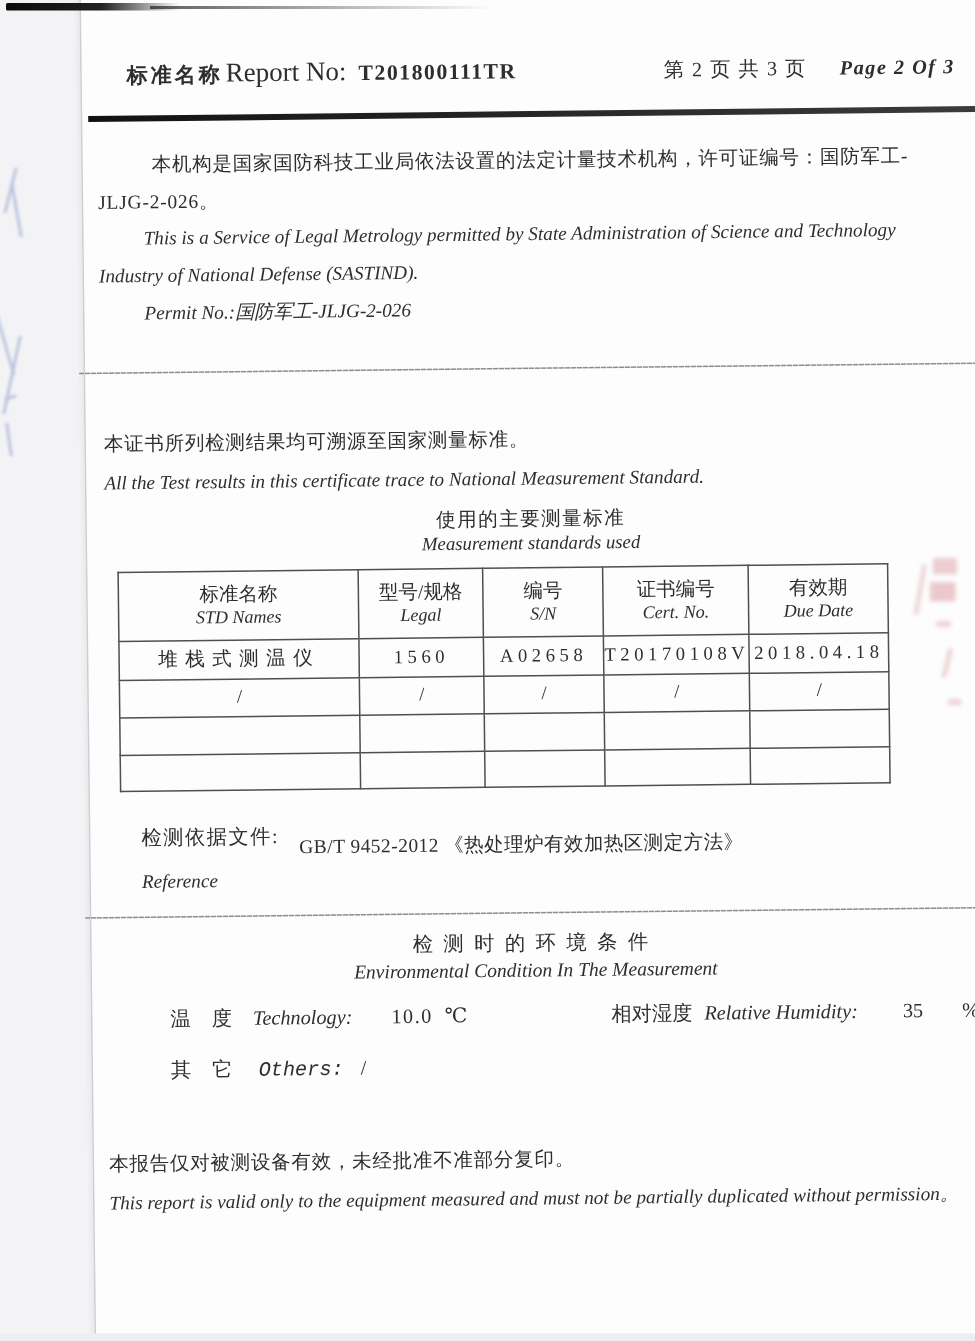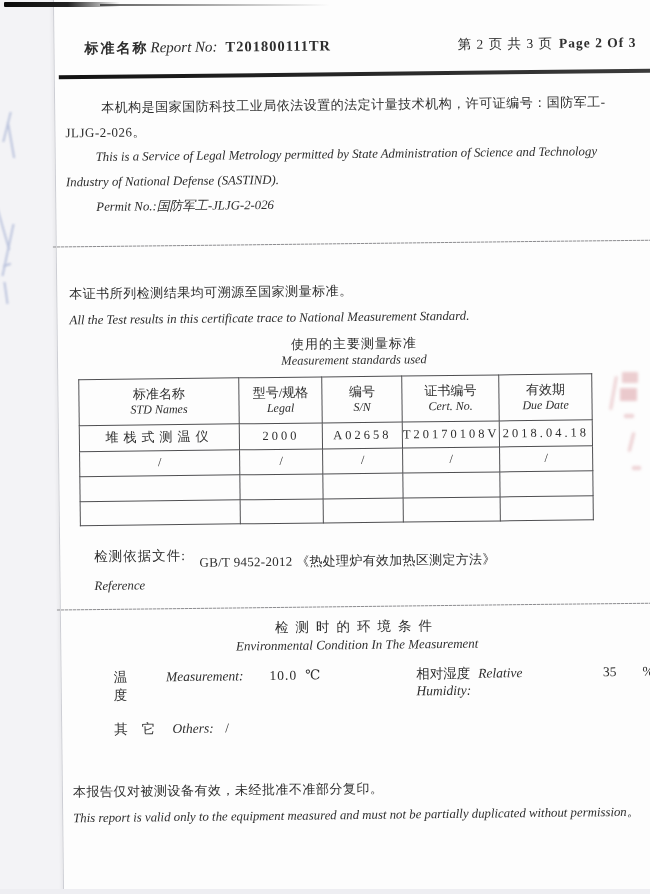--- a/index.html
+++ b/index.html
@@ -62,24 +62,24 @@
   .stamp-remnant .r6 { left: 22px; top: 96px; width: 9px;  height: 4px;  opacity: .5; }
 
   
   .row-header {
     margin-top: 36px;
     display: flex; justify-content: space-between; align-items: baseline;
     padding: 0 10px 0 30px;
     white-space: nowrap;
   }
   .lbl-zh { font-weight: bold; font-size: 14px; letter-spacing: 2px; }
-  .lbl-en { font-style: italic; font-size: 15px; margin-left: 2px; }
+  .lbl-en { font-size: 18px; margin-left: 2px; }
   .report-no { font-weight: bold; font-size: 14.5px; letter-spacing: 1px; margin-left: 8px; }
   .pagination { font-size: 13.5px; font-weight: 500; letter-spacing: 1px; }
-  .pagination .pg-en { margin-left: 6px; font-weight: 600; }
+  .pagination .pg-en { font-style: italic; margin-left: 22px; font-weight: 600; }
 
   .rule-thick {
     margin-top: 17px; margin-left: 4px; width: 600px; height: 3.5px;
     background: linear-gradient(to right, #121212, #3c3c3c);
   }
 
   .intro { margin-top: 16px; padding: 0 14px 0 10px; font-size: 13px; }
   .intro .zh { text-indent: 36px; line-height: 25px; letter-spacing: 0.5px; }
   .intro .en { font-style: italic; font-size: 12.8px; line-height: 25px; text-indent: 30px; }
   .intro .permit { font-style: italic; font-size: 12.8px; line-height: 25px; text-indent: 30px; }
@@ -128,21 +128,21 @@
   .zh-sp { letter-spacing: 14px; }
   .env-row .it { font-style: italic; letter-spacing: 0; }
   .env-row .val { margin-left: 26px; letter-spacing: 1px; }
   .env-row .unit { margin-left: 8px; }
   .hum-group { margin-left: 96px; }
   .hum-group .hum-en { font-style: italic; margin-left: 8px; }
   .hum-val { margin-left: 30px; }
   .hum-unit { margin-left: 26px; }
 
   .others-row { margin-top: 16px; padding-left: 52px; font-size: 13.5px; }
-  .others-row .it { font-style: italic; }
+  .others-row .it { font-style: italic; font-family: Liberation Mono, monospace; }
   .others-row .val { margin-left: 8px; }
 
   .footer { margin-top: 40px; padding-left: 10px; font-size: 13px; }
   .footer .zh { line-height: 26px; letter-spacing: 0.5px; }
   .footer .en { font-style: italic; font-size: 12.8px; line-height: 27px; }
 </style>
 </head>
 <body>
 
 <div class="scan-streak"></div>
@@ -217,21 +217,21 @@
               <span class="hd-zh">证书编号</span>
               <span class="hd-en">Cert. No.</span>
             </td>
         <td>
               <span class="hd-zh">有效期</span>
               <span class="hd-en">Due Date</span>
             </td>
       </tr>
       <tr class="r1">
         <td class="cell-name">堆栈式测温仪</td>
-        <td class="cell-sp">2000</td>
+        <td class="cell-sp">1560</td>
         <td class="cell-sp">A02658</td>
         <td class="cell-sp">T20170108V</td>
         <td class="cell-sp">2018.04.18</td>
       </tr>
       <tr class="r2">
         <td>/</td>
         <td>/</td>
         <td>/</td>
         <td>/</td>
         <td>/</td>
@@ -261,21 +261,21 @@
 
     <div class="rule-dotted rule-dotted2"></div>
 
     <div class="env-title">
       <div class="zh">检测时的环境条件</div>
       <div class="en">Environmental Condition In The Measurement</div>
     </div>
 
     <div class="env-row">
       <span class="zh-sp">温度</span>
-      <span class="it">Measurement:</span>
+      <span class="it">Technology:</span>
       <span class="val">10.0</span>
       <span class="unit">℃</span>
       <span class="hum-group">
         <span>相对湿度</span><span class="hum-en">Relative Humidity:</span>
       </span>
       <span class="hum-val">35</span>
       <span class="hum-unit">%</span>
     </div>
 
     <div class="others-row">

